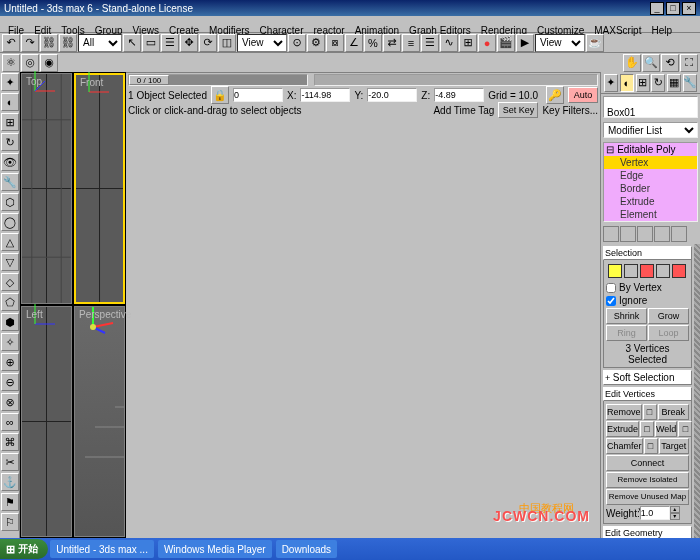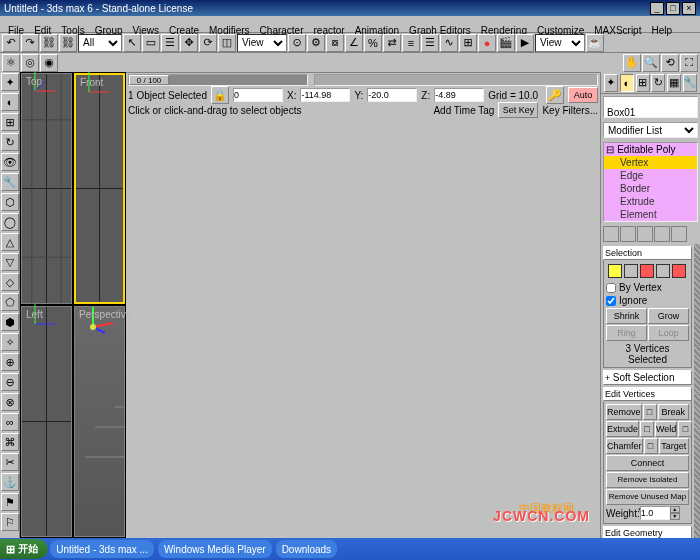--- a/index.html
+++ b/index.html
@@ -53,21 +53,21 @@
 .btnrow{display:flex;gap:1px;margin:1px 0}
 .pbtn{flex:1;height:16px;background:#c0c0c0;border:1px solid;border-color:#fff #808080 #808080 #fff;font-size:9px;text-align:center;line-height:14px}
 .pbtn.dis{color:#888}
 .pbtn.narrow{flex:0 0 14px}
 .spinner{display:flex;align-items:center;margin:1px 0}
 .spinner input{width:30px;height:14px;font-size:9px;border:1px inset}
 .spinner .sp{width:10px;display:flex;flex-direction:column}
 .spinner .sp div{height:7px;border:1px solid #808080;font-size:6px;text-align:center;line-height:5px}
 .taskbar{position:absolute;bottom:0;left:0;right:0;height:22px;background:linear-gradient(#3168d5,#2358c5);display:flex;align-items:center}
 .start{height:20px;background:linear-gradient(#3c8b3c,#2a6b2a);color:#fff;padding:0 10px 0 6px;font-size:11px;font-weight:bold;border-radius:0 10px 10px 0;display:flex;align-items:center;gap:3px}
-.task{height:18px;background:#3d7fe0;color:#fff;margin:0 2px;padding:0 6px;border-radius:8px;font-size:10px;display:flex;align-items:center}
+.task{height:18px;background:#3d7fe0;color:#fff;margin:0 2px;padding:0 6px;border-radius:2px;font-size:10px;display:flex;align-items:center}
 .watermark{position:absolute;right:110px;bottom:36px;color:#f44;font-size:14px;font-weight:bold;letter-spacing:1px;pointer-events:none;opacity:.9;text-shadow:1px 1px #fff}
 .watermark2{position:absolute;right:126px;bottom:44px;color:#f90;font-size:11px;pointer-events:none}
 .persp-mesh{fill:#8aa4c4;stroke:#ddd;stroke-width:1}
 </style>
 </head>
 <body>
 
 <div class="titlebar">
   <span>Untitled - 3ds max 6 - Stand-alone License</span>
   <div class="winbtn">_</div>

